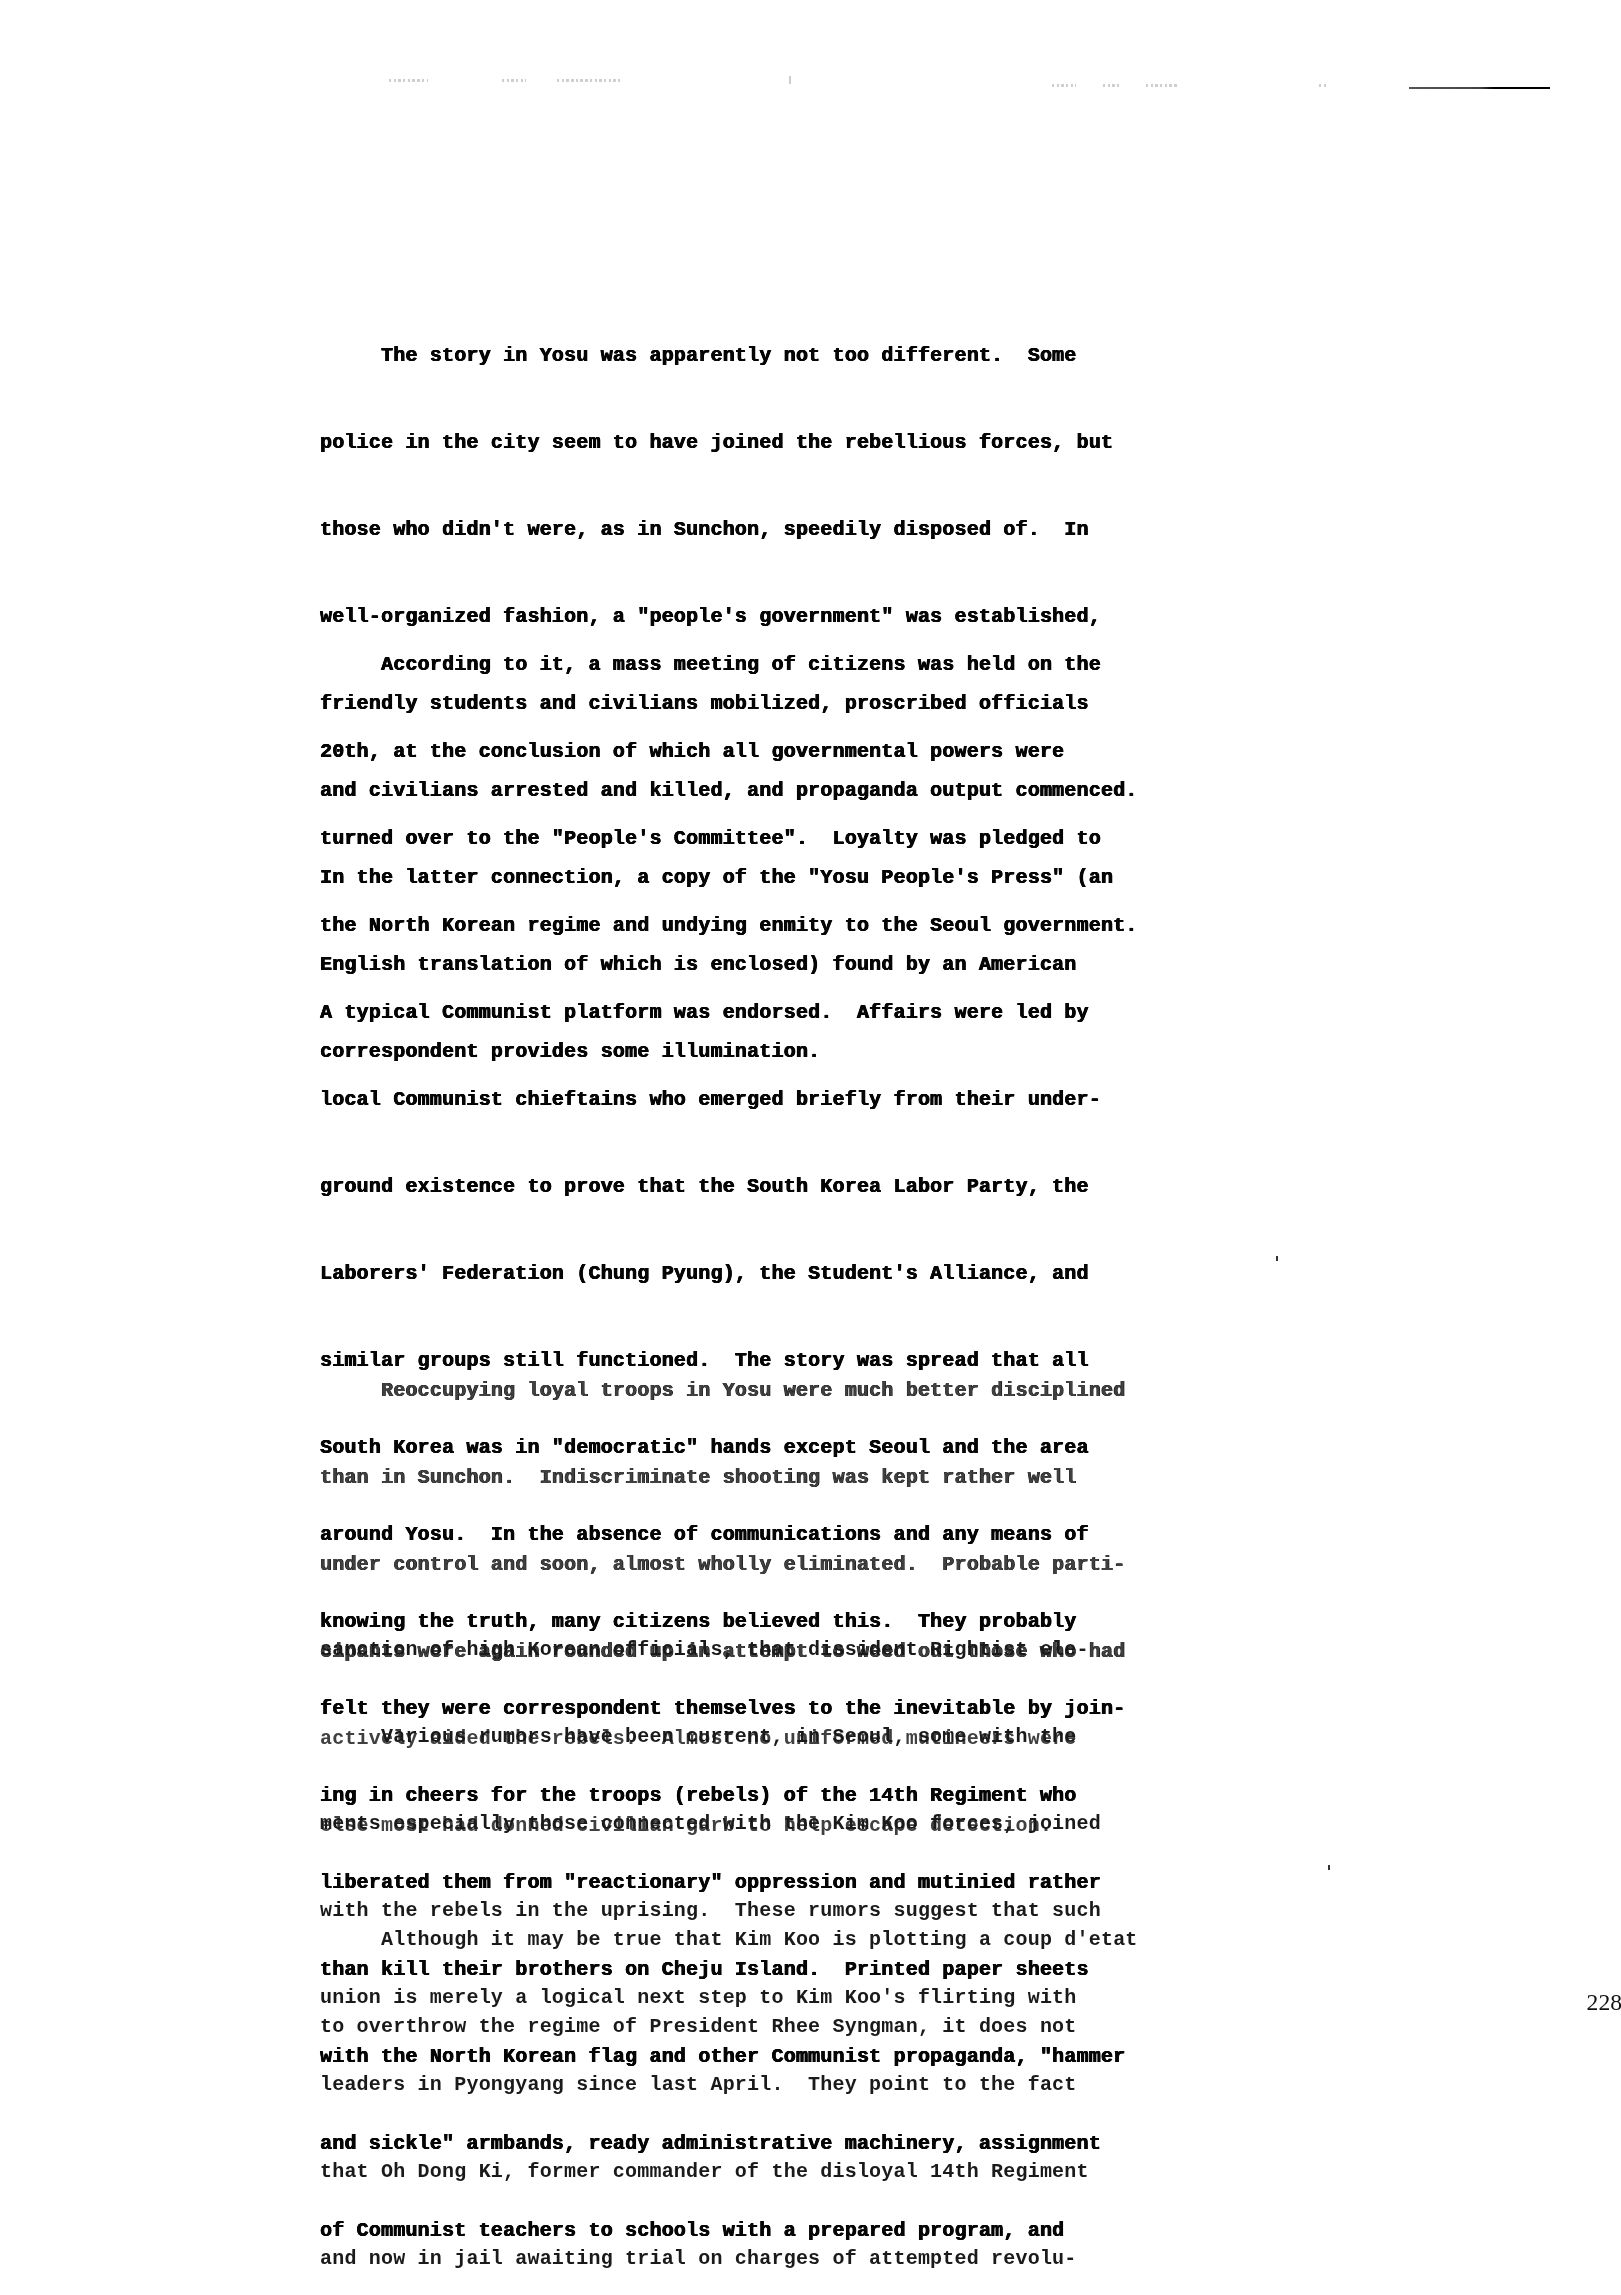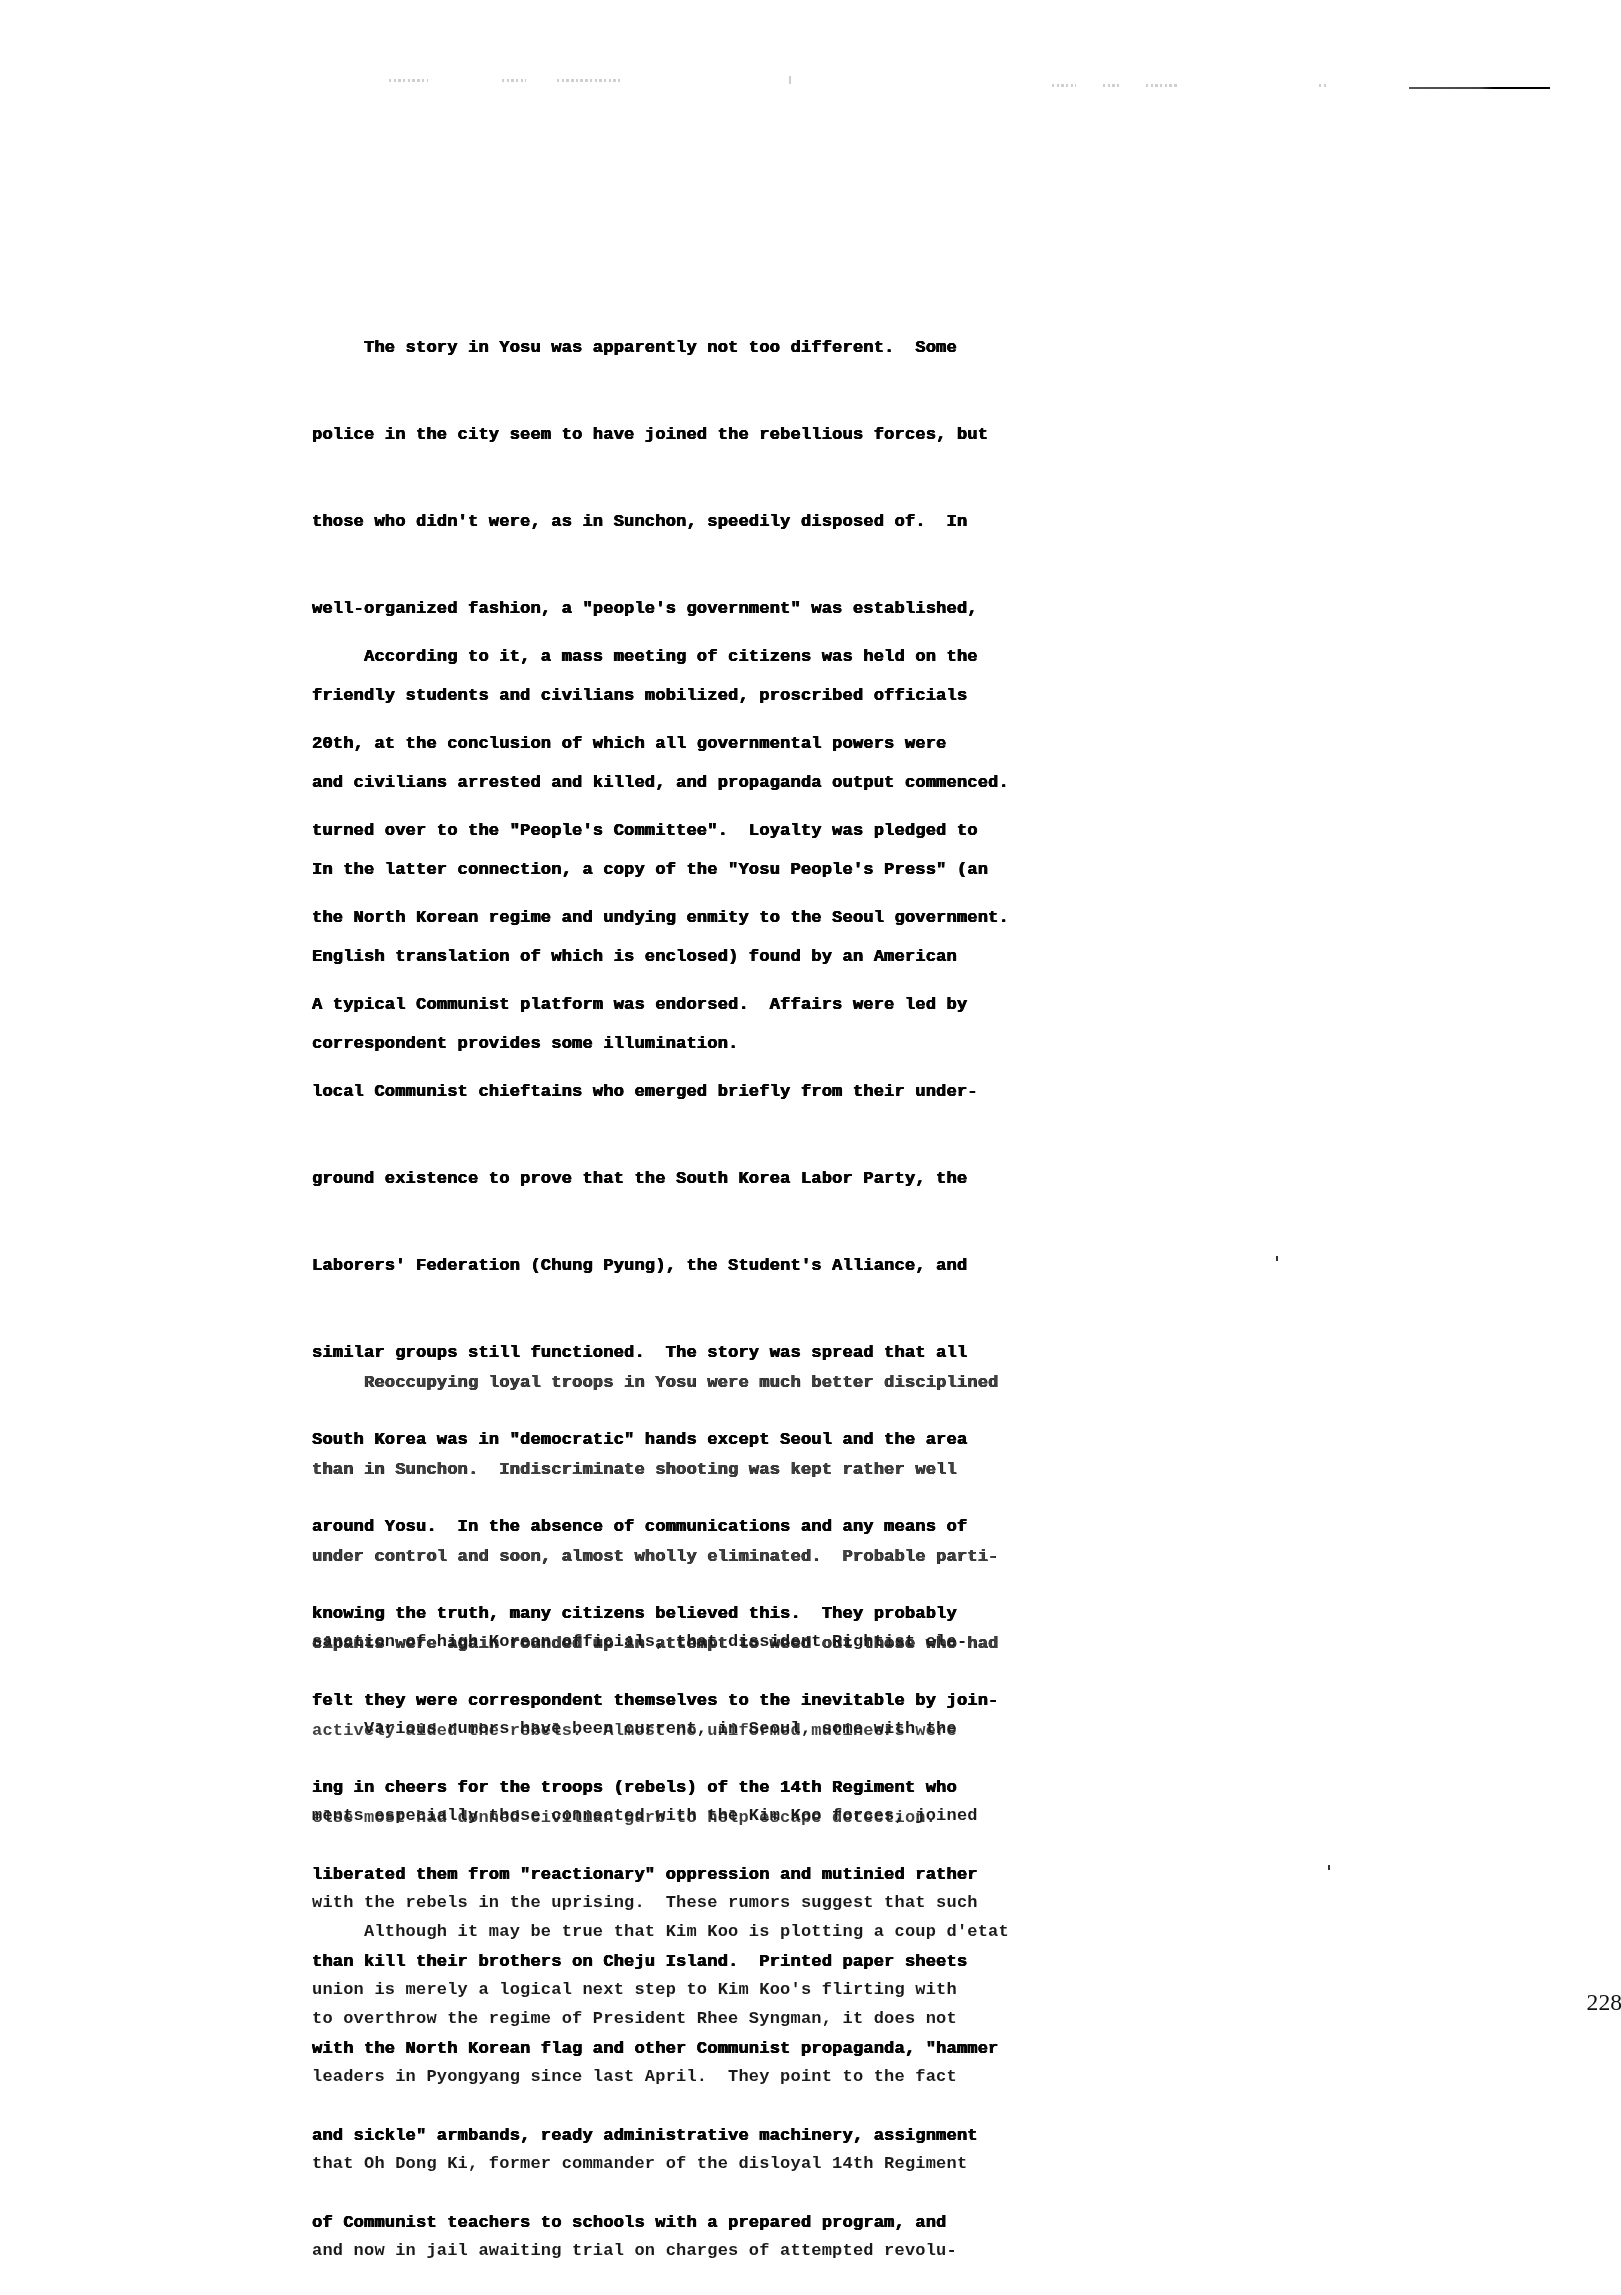--- a/index.html
+++ b/index.html
@@ -35,24 +35,24 @@
       height: 2.4px;
       background: linear-gradient(90deg, #555 0%, #444 50%, #000 60%, #000 100%);
     }
     .page {
       position: absolute;
       left: 312px;
       top: 275px;
       width: 1044px;
     }
     .para {
-      margin: 0;
+      margin: 8px;
       padding: 0;
       white-space: pre;
-      font-size: 17px;
+      font-size: 20px;
       line-height: 29px;
       letter-spacing: 0.2px;
     }
     .para.heavy {
       font-weight: bold;
       color: #050505;
       text-shadow: 0.5px 0 0 #050505, -0.3px 0 0 #050505, 0 0.4px 0 #050505;
     }
     .para.light {
       font-weight: bold;

